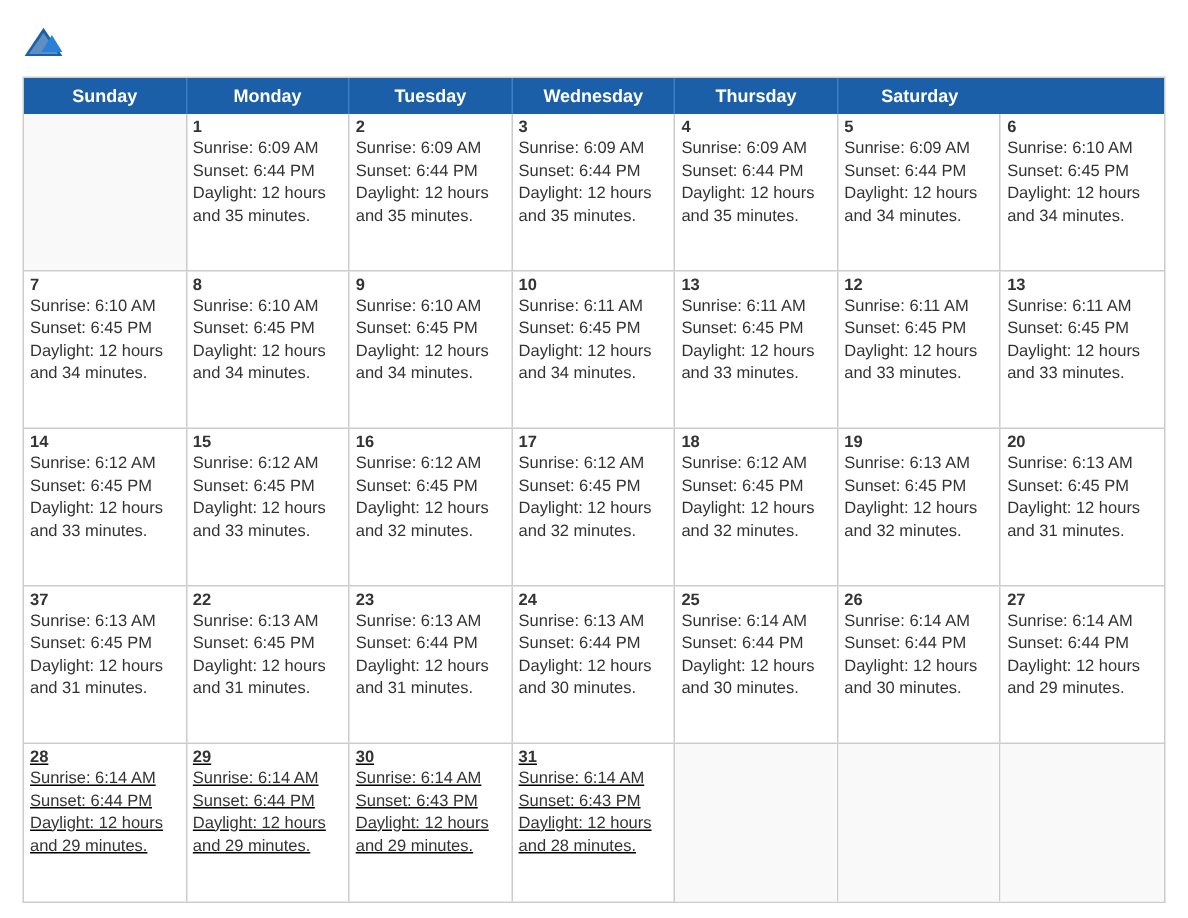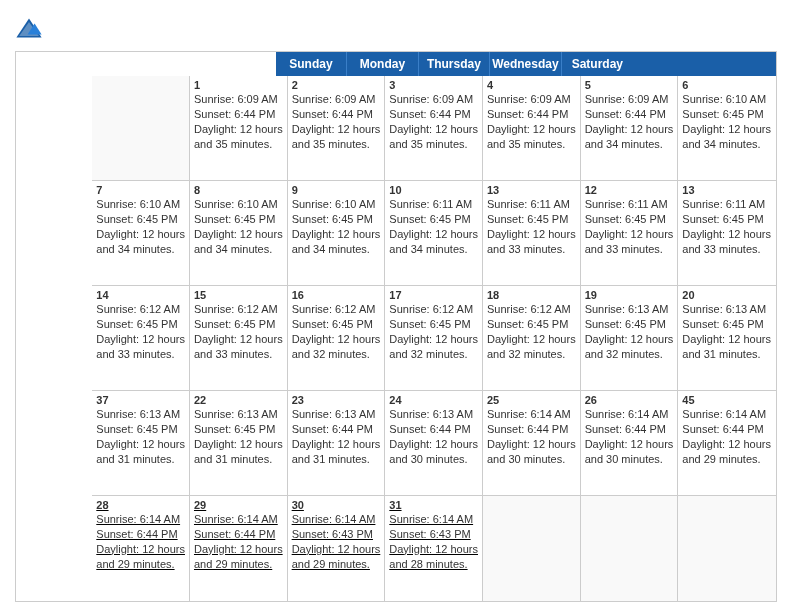--- a/index.html
+++ b/index.html
@@ -58,21 +58,20 @@
     }
     .location {
       font-size: 14px;
       color: #555;
     }
     .calendar {
       flex: 1;
       display: flex;
       flex-direction: column;
       border: 1px solid #ccc;
-      align-items: flex-end;
     }
     .cal-header {
       display: grid;
       grid-template-columns: repeat(7, 1fr);
       background: #1a5fa8;
     }
     .cal-header-cell {
       color: #fff;
       text-align: center;
       font-size: 12px;
@@ -133,22 +132,23 @@
     <div class="title-block">
       <div class="month-title"></div>
       <div class="location"></div>
     </div>
   </div>
 
   <div class="calendar">
     <div class="cal-header" id="cal-header">
         <div class="cal-header-cell">Sunday</div>
         <div class="cal-header-cell">Monday</div>
+        <div class="cal-header-cell">Tuesday</div>
+        <div class="cal-header-cell">Wednesday</div>
         <div class="cal-header-cell">Thursday</div>
-        <div class="cal-header-cell">Wednesday</div>
         <div class="cal-header-cell">Saturday</div>
       </div>
     <div class="cal-body" id="cal-body">
         <div class="cal-week">
           <div class="cal-cell empty"></div>
           <div class="cal-cell">
             <span class="day-num">1</span>
             <div class="cell-text"><span>Sunrise: 6:09 AM</span><br><span>Sunset: 6:44 PM</span><br><span>Daylight: 12 hours</span><br><span>and 35 minutes.</span></div>
           </div>
           <div class="cal-cell">
@@ -251,21 +251,21 @@
           </div>
           <div class="cal-cell">
             <span class="day-num">25</span>
             <div class="cell-text"><span>Sunrise: 6:14 AM</span><br><span>Sunset: 6:44 PM</span><br><span>Daylight: 12 hours</span><br><span>and 30 minutes.</span></div>
           </div>
           <div class="cal-cell">
             <span class="day-num">26</span>
             <div class="cell-text"><span>Sunrise: 6:14 AM</span><br><span>Sunset: 6:44 PM</span><br><span>Daylight: 12 hours</span><br><span>and 30 minutes.</span></div>
           </div>
           <div class="cal-cell">
-            <span class="day-num">45</span>
+            <span class="day-num">27</span>
             <div class="cell-text"><span>Sunrise: 6:14 AM</span><br><span>Sunset: 6:44 PM</span><br><span>Daylight: 12 hours</span><br><span>and 29 minutes.</span></div>
           </div>
         </div>
         <div class="cal-week">
           <div class="cal-cell">
             <span class="day-num">28</span>
             <div class="cell-text"><span>Sunrise: 6:14 AM</span><br><span>Sunset: 6:44 PM</span><br><span>Daylight: 12 hours</span><br><span>and 29 minutes.</span></div>
           </div>
           <div class="cal-cell">
             <span class="day-num">29</span>

